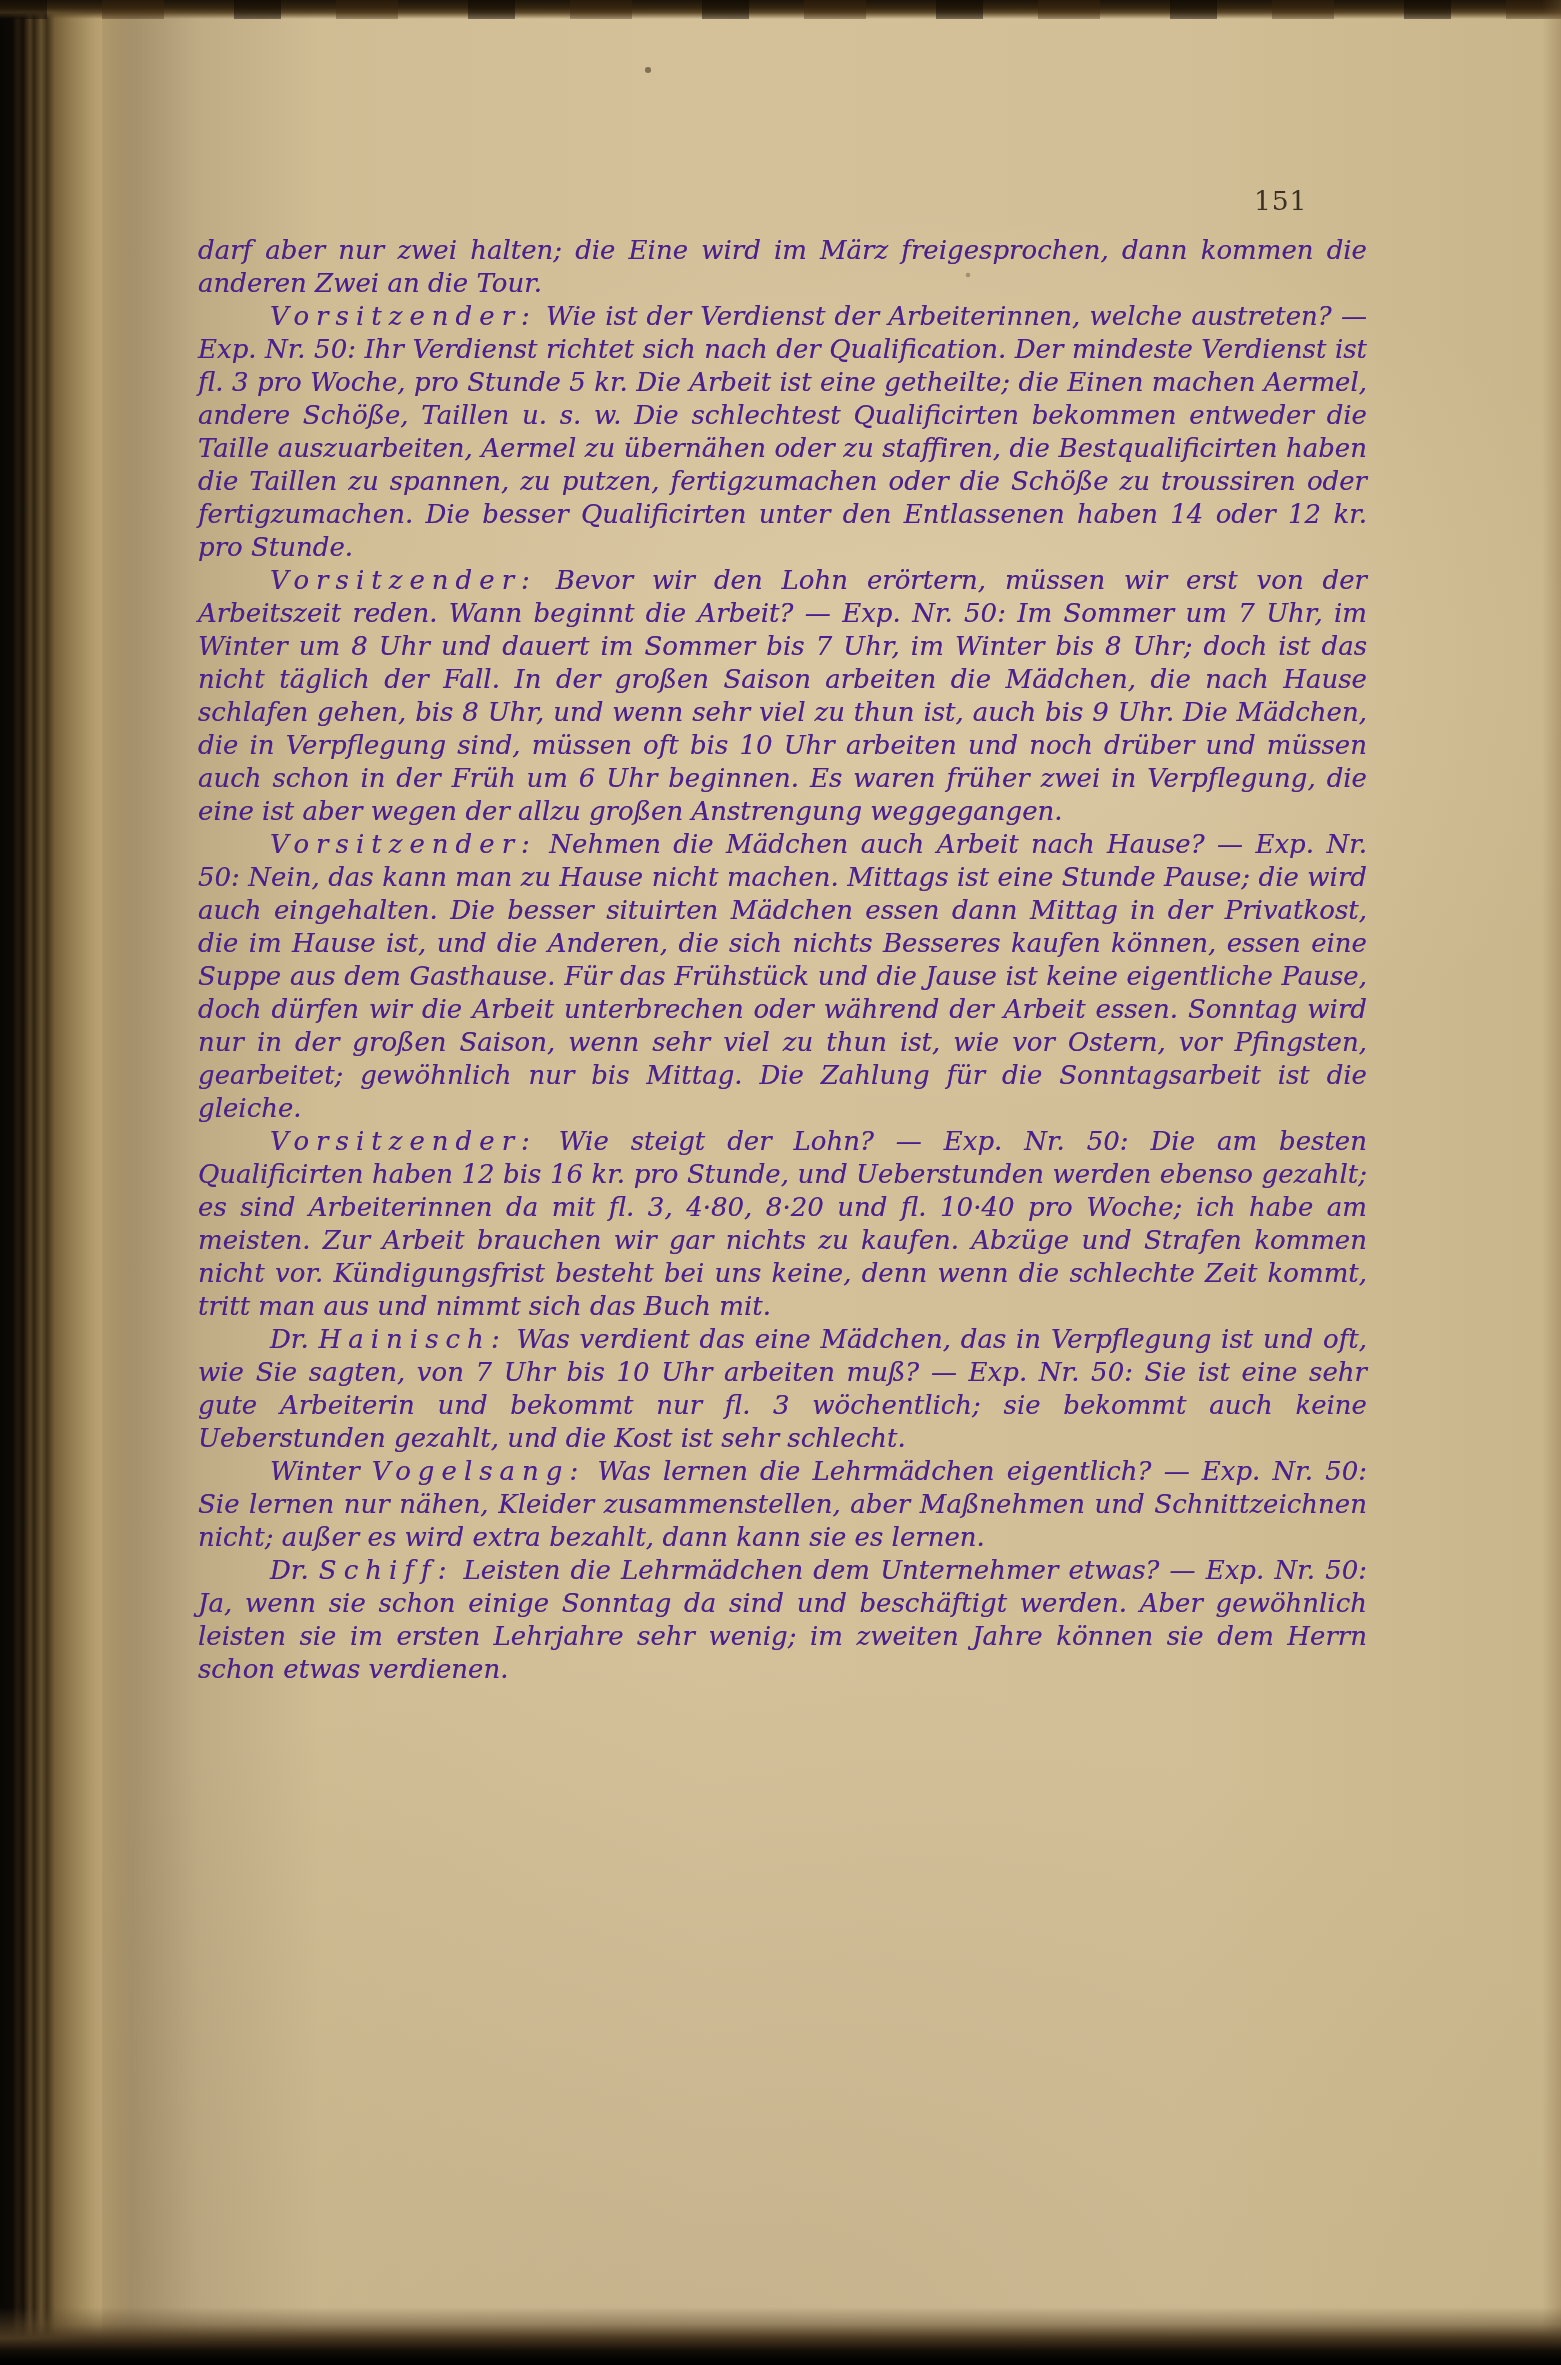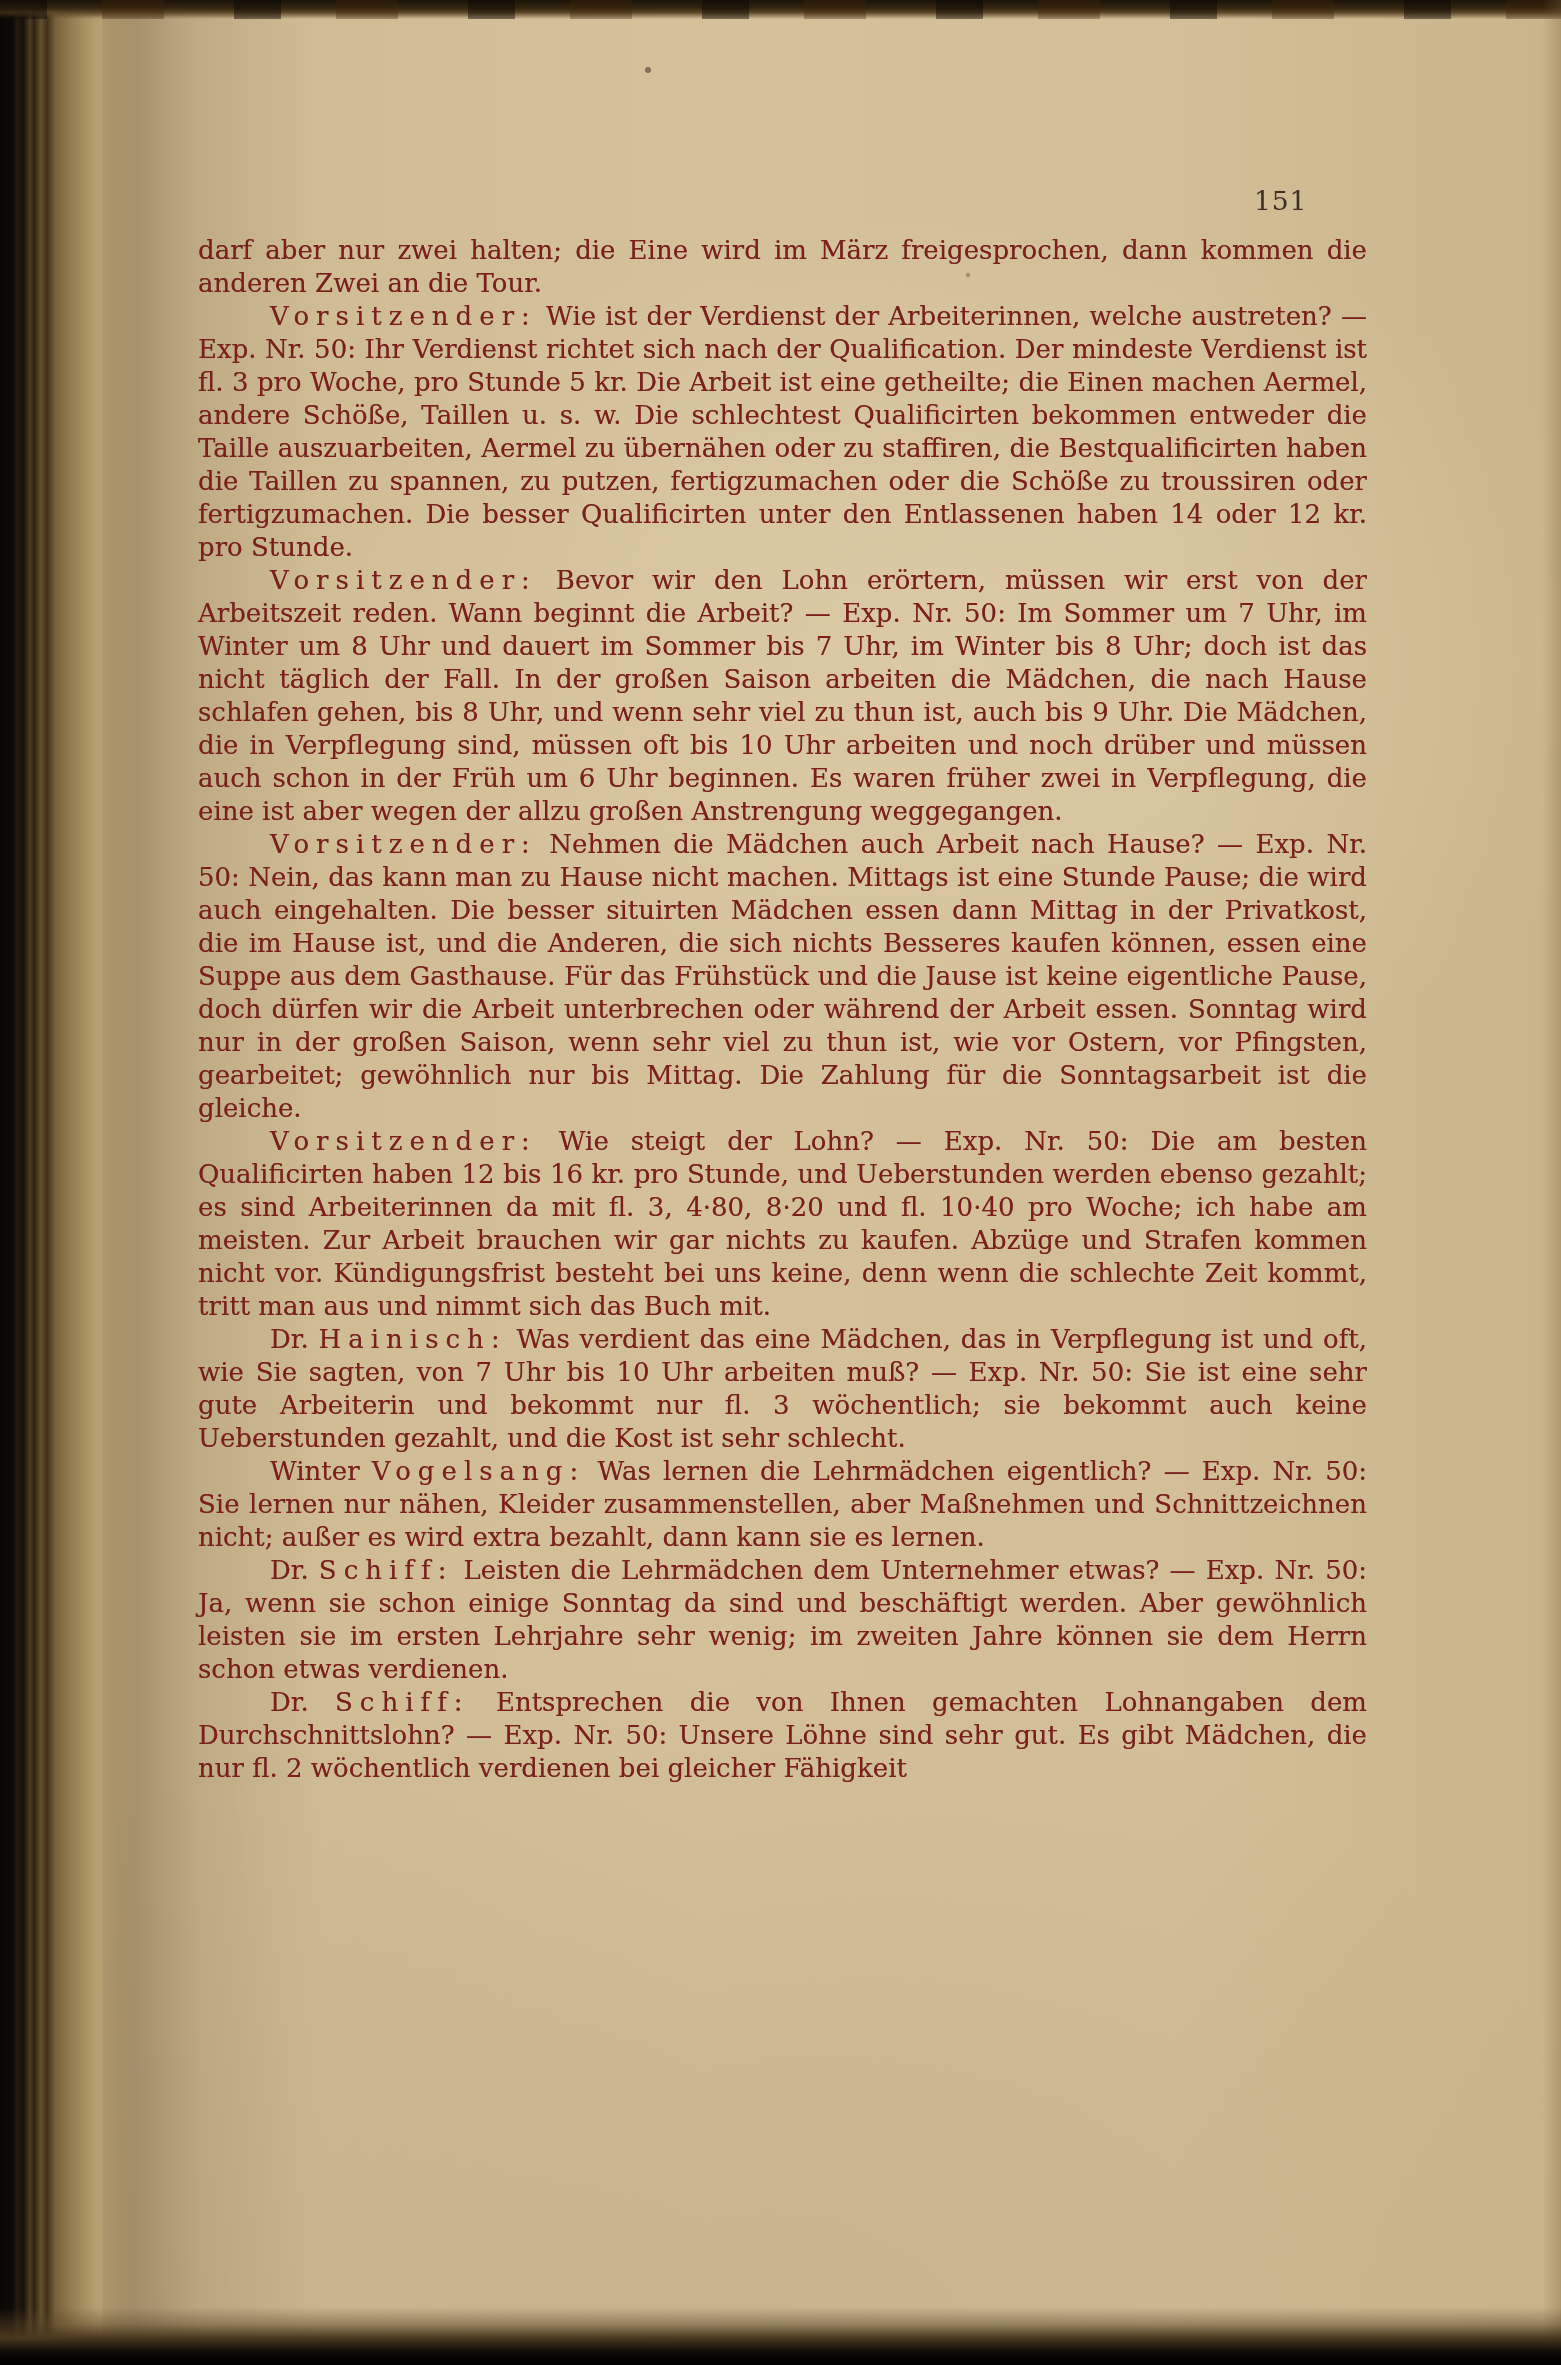--- a/index.html
+++ b/index.html
@@ -54,22 +54,23 @@
     border-radius: 50%; background: rgba(60,45,25,0.55);
     box-shadow: 320px 205px 0 -0.8px rgba(70,52,28,0.35);
   }
   .page-number {
     position: absolute; left: 1254px; top: 173px;
     font-size: 26.6px; color: #3d3023; letter-spacing: 0.8px; margin-top: 12px;
   }
   .text-block {
     position: absolute; left: 198px; top: 234px; width: 1169px;
     font-size: 26px; line-height: 33px;
-    color: #7f1d1d; text-align: justify;
+    color: #4c1d95; text-align: justify;
     text-shadow: 0 0 0.4px rgba(52,42,29,0.55);
+    font-style: italic;
   }
   .text-block p { margin: 0; }
   .text-block p.indent { text-indent: 72px; }
   .spaced { letter-spacing: 0.27em; }
 </style>
 </head>
 <body>
 
 <div class="paper"></div>
 <div class="gutter-shadow"></div>
@@ -83,15 +84,14 @@
 
 <div class="text-block">
     <p class=""><span>darf aber nur zwei halten; die Eine wird im März freigesprochen, dann kommen die anderen Zwei an die Tour.</span></p>
     <p class="indent"><span class="spaced">Vorsitzender:</span><span> Wie ist der Verdienst der Arbeiterinnen, welche austreten? — Exp. Nr. 50: Ihr Verdienst richtet sich nach der Qualification. Der mindeste Verdienst ist fl. 3 pro Woche, pro Stunde 5 kr. Die Arbeit ist eine getheilte; die Einen machen Aermel, andere Schöße, Taillen u. s. w. Die schlechtest Qualificirten bekommen entweder die Taille auszuarbeiten, Aermel zu übernähen oder zu staffiren, die Bestqualificirten haben die Taillen zu spannen, zu putzen, fertigzumachen oder die Schöße zu troussiren oder fertigzumachen. Die besser Qualificirten unter den Entlassenen haben 14 oder 12 kr. pro Stunde.</span></p>
     <p class="indent"><span class="spaced">Vorsitzender:</span><span> Bevor wir den Lohn erörtern, müssen wir erst von der Arbeitszeit reden. Wann beginnt die Arbeit? — Exp. Nr. 50: Im Sommer um 7 Uhr, im Winter um 8 Uhr und dauert im Sommer bis 7 Uhr, im Winter bis 8 Uhr; doch ist das nicht täglich der Fall. In der großen Saison arbeiten die Mädchen, die nach Hause schlafen gehen, bis 8 Uhr, und wenn sehr viel zu thun ist, auch bis 9 Uhr. Die Mädchen, die in Verpflegung sind, müssen oft bis 10 Uhr arbeiten und noch drüber und müssen auch schon in der Früh um 6 Uhr beginnen. Es waren früher zwei in Verpflegung, die eine ist aber wegen der allzu großen Anstrengung weggegangen.</span></p>
     <p class="indent"><span class="spaced">Vorsitzender:</span><span> Nehmen die Mädchen auch Arbeit nach Hause? — Exp. Nr. 50: Nein, das kann man zu Hause nicht machen. Mittags ist eine Stunde Pause; die wird auch eingehalten. Die besser situirten Mädchen essen dann Mittag in der Privatkost, die im Hause ist, und die Anderen, die sich nichts Besseres kaufen können, essen eine Suppe aus dem Gasthause. Für das Frühstück und die Jause ist keine eigentliche Pause, doch dürfen wir die Arbeit unterbrechen oder während der Arbeit essen. Sonntag wird nur in der großen Saison, wenn sehr viel zu thun ist, wie vor Ostern, vor Pfingsten, gearbeitet; gewöhnlich nur bis Mittag. Die Zahlung für die Sonntagsarbeit ist die gleiche.</span></p>
     <p class="indent"><span class="spaced">Vorsitzender:</span><span> Wie steigt der Lohn? — Exp. Nr. 50: Die am besten Qualificirten haben 12 bis 16 kr. pro Stunde, und Ueberstunden werden ebenso gezahlt; es sind Arbeiterinnen da mit fl. 3, 4·80, 8·20 und fl. 10·40 pro Woche; ich habe am meisten. Zur Arbeit brauchen wir gar nichts zu kaufen. Abzüge und Strafen kommen nicht vor. Kündigungsfrist besteht bei uns keine, denn wenn die schlechte Zeit kommt, tritt man aus und nimmt sich das Buch mit.</span></p>
     <p class="indent"><span>Dr. </span><span class="spaced">Hainisch:</span><span> Was verdient das eine Mädchen, das in Verpflegung ist und oft, wie Sie sagten, von 7 Uhr bis 10 Uhr arbeiten muß? — Exp. Nr. 50: Sie ist eine sehr gute Arbeiterin und bekommt nur fl. 3 wöchentlich; sie bekommt auch keine Ueberstunden gezahlt, und die Kost ist sehr schlecht.</span></p>
     <p class="indent"><span>Winter </span><span class="spaced">Vogelsang:</span><span> Was lernen die Lehrmädchen eigentlich? — Exp. Nr. 50: Sie lernen nur nähen, Kleider zusammenstellen, aber Maßnehmen und Schnittzeichnen nicht; außer es wird extra bezahlt, dann kann sie es lernen.</span></p>
     <p class="indent"><span>Dr. </span><span class="spaced">Schiff:</span><span> Leisten die Lehrmädchen dem Unternehmer etwas? — Exp. Nr. 50: Ja, wenn sie schon einige Sonntag da sind und beschäftigt werden. Aber gewöhnlich leisten sie im ersten Lehrjahre sehr wenig; im zweiten Jahre können sie dem Herrn schon etwas verdienen.</span></p>
-    <p class="indent"><span>Dr. </span><span class="spaced">Schiff:</span><span> Entsprechen die von Ihnen gemachten Lohnangaben dem Durchschnittslohn? — Exp. Nr. 50: Unsere Löhne sind sehr gut. Es gibt Mädchen, die nur fl. 2 wöchentlich verdienen bei gleicher Fähigkeit</span></p>
   </div>
 
 
 </body></html>

